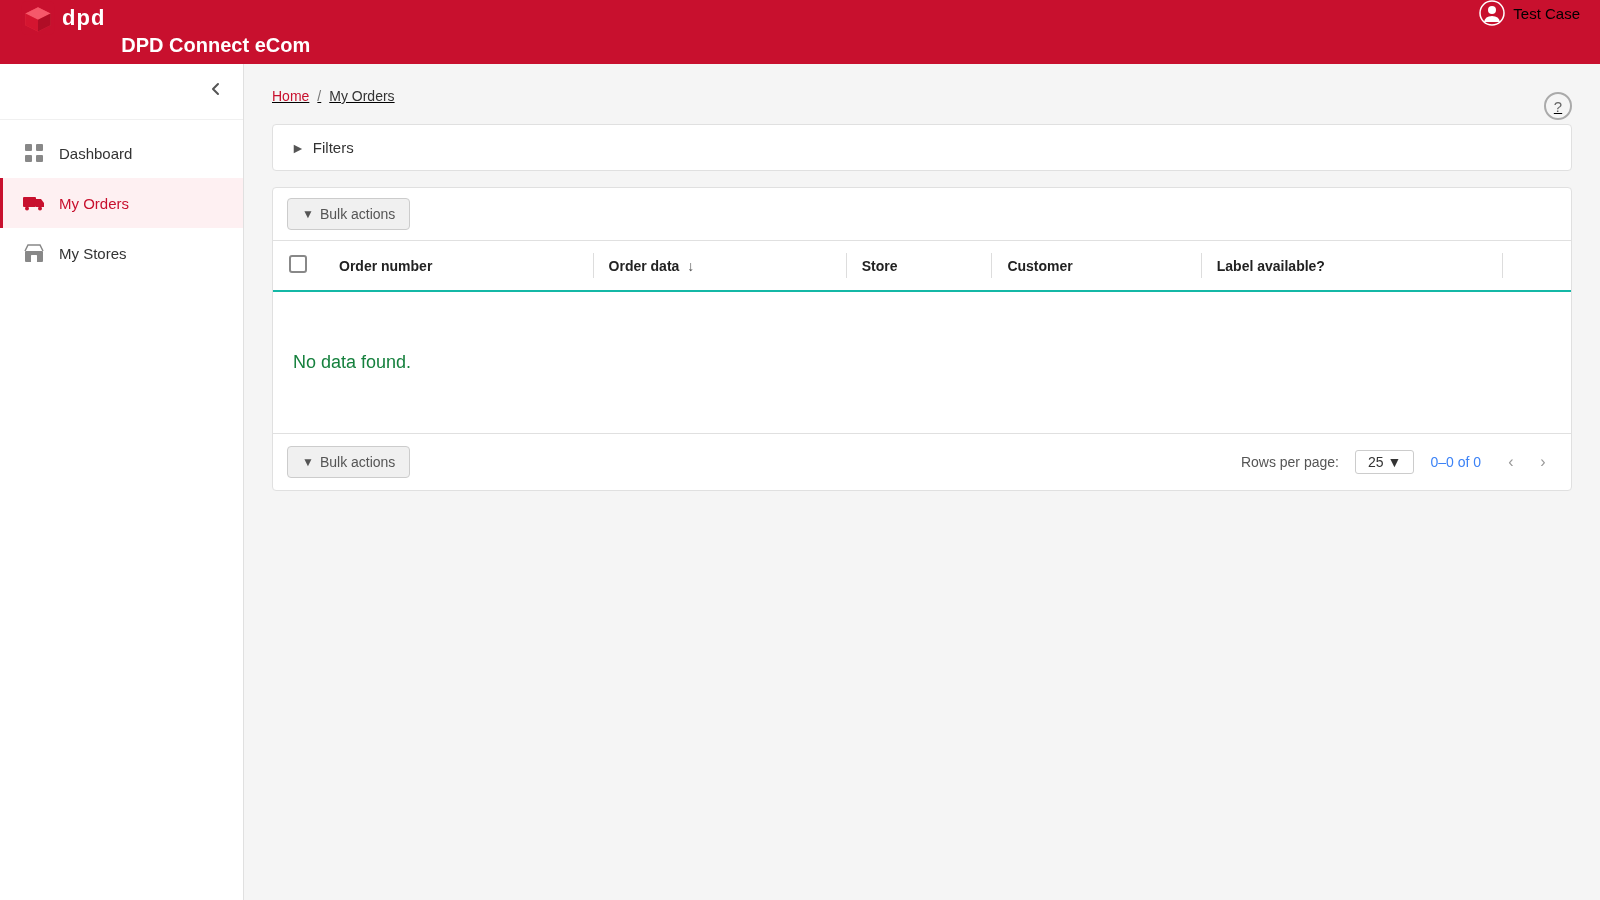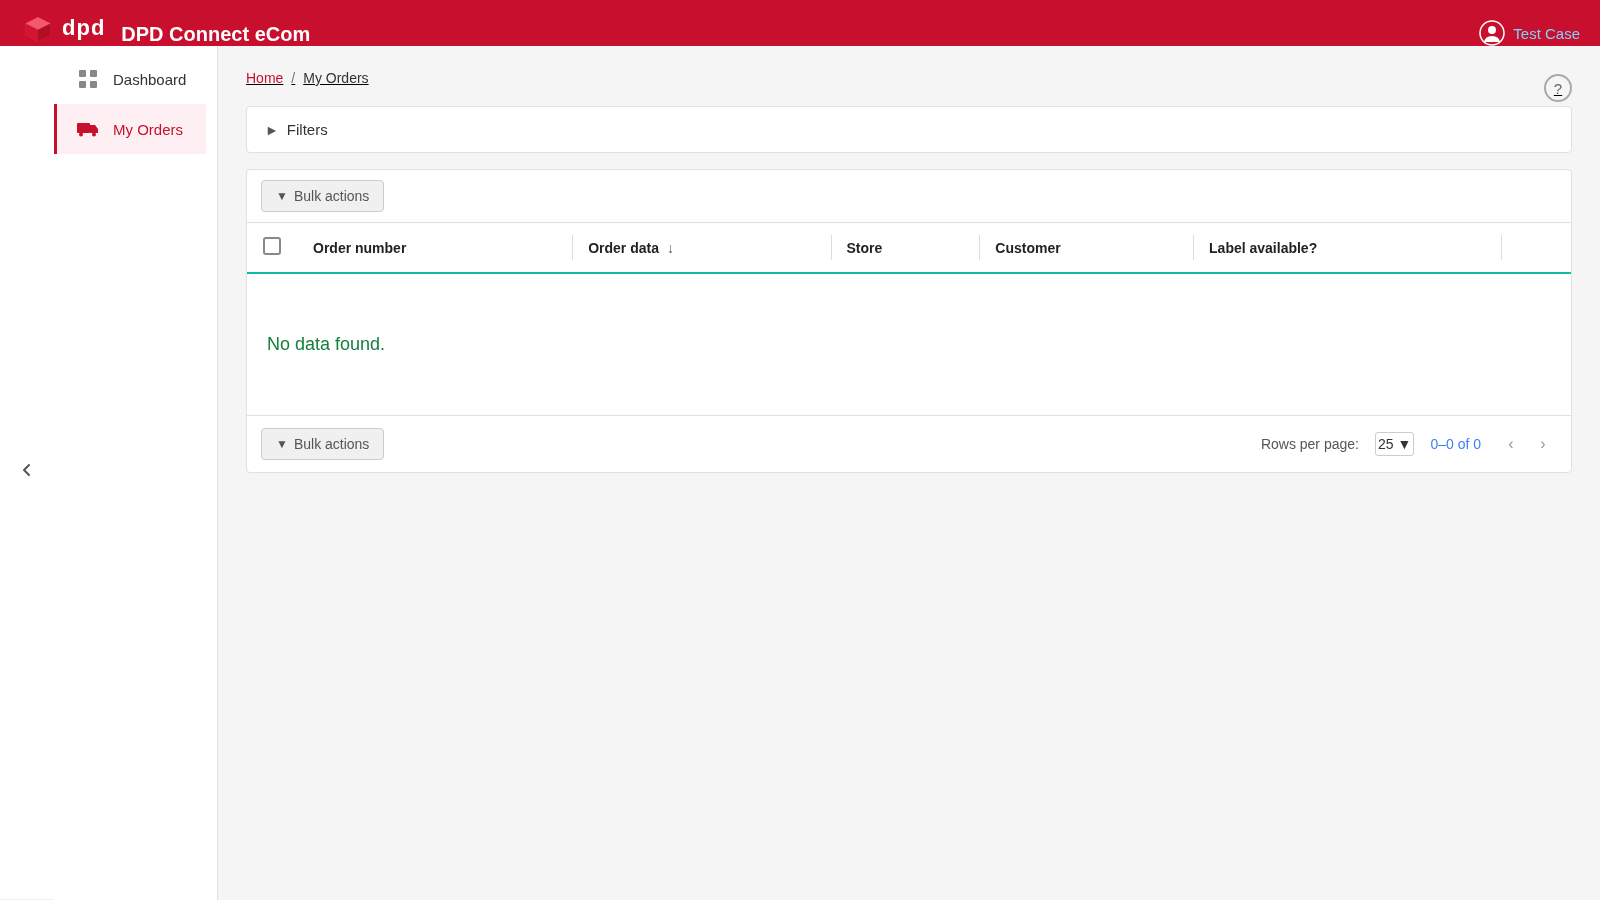--- a/index.html
+++ b/index.html
@@ -2,58 +2,58 @@
 <html><head>
   <meta charset="utf-8">
   <style>
     * { box-sizing: border-box; margin: 0; padding: 0; }
     body { font-family: 'Segoe UI', Arial, sans-serif; background: #f5f5f5; display: flex; flex-direction: column; height: 900px; width: 1600px; overflow: hidden; }
 
     
     .top-header {
       background: #c8102e;
       color: white;
-      height: 46px;
-      display: flex;
-      align-items: flex-end;
+      height: 64px;
+      display: flex;
+      align-items: flex-start;
       padding: 0 20px;
       flex-shrink: 0;
     }
     .top-header .app-title {
       font-size: 20px;
       font-weight: 600;
       color: white;
       flex: 1;
       margin-top: 34px;
     }
     .top-header .user-area {
       display: flex;
       align-items: center;
       gap: 8px;
       cursor: pointer;
     }
     .top-header .user-name {
       font-size: 15px;
-      color: #7dd3fc;
+      color: #000000;
     }
 
     
     .main-layout {
       display: flex;
       flex: 1;
       overflow: hidden;
     }
 
     
     .sidebar {
-      width: 218px;
+      width: 244px;
       background: white;
       border-right: 1px solid #e0e0e0;
       display: flex;
-      flex-direction: row;
+      flex-direction: column;
       flex-shrink: 0;
     }
     .sidebar-collapse-btn {
       display: flex;
       justify-content: flex-end;
       padding: 12px 14px;
       border-bottom: 1px solid #f0f0f0;
     }
     .sidebar-collapse-btn button {
       background: none;
@@ -260,21 +260,21 @@
       display: flex;
       align-items: center;
       gap: 16px;
     }
     .rows-select {
       display: flex;
       align-items: flex-start;
       gap: 4px;
       border: 1px solid #ccc;
       border-radius: 3px;
-      padding: 3px 2px;
+      padding: 3px 12px;
       cursor: pointer;
       font-size: 14px;
       color: #333;
     }
     .page-range {
       color: #3b82f6;
       font-size: 14px;
     }
     .nav-btns {
       display: flex;
@@ -370,20 +370,30 @@
           <svg width="22" height="16" viewBox="0 0 22 16" fill="none" xmlns="http://www.w3.org/2000/svg">
             <rect x="0" y="2" width="13" height="10" rx="1" fill="#c8102e"></rect>
             <path d="M13,4 L18,4 L21,8 L21,12 L13,12 Z" fill="#c8102e"></path>
             <circle cx="4" cy="13.5" r="2" fill="#c8102e"></circle>
             <circle cx="17" cy="13.5" r="2" fill="#c8102e"></circle>
           </svg>
         </span>
         <span>My Orders</span>
       </div>
 
+      <div class="sidebar-item">
+        <span class="icon">
+          <svg width="20" height="20" viewBox="0 0 20 20" fill="none" xmlns="http://www.w3.org/2000/svg">
+            <rect x="1" y="8" width="18" height="11" rx="1" fill="#888"></rect>
+            <path d="M1,8 L4,2 L16,2 L19,8" fill="none" stroke="#888" stroke-width="1.5"></path>
+            <rect x="7" y="12" width="6" height="7" rx="0.5" fill="white"></rect>
+          </svg>
+        </span>
+        <span>My Stores</span>
+      </div>
     </nav>
   </div>
 
   <div class="content-area">
 
     <div class="breadcrumb-row">
       <div class="breadcrumb">
         <a class="home-link">Home</a>
         <span class="separator">/</span>
         <span class="current">My Orders</span>

